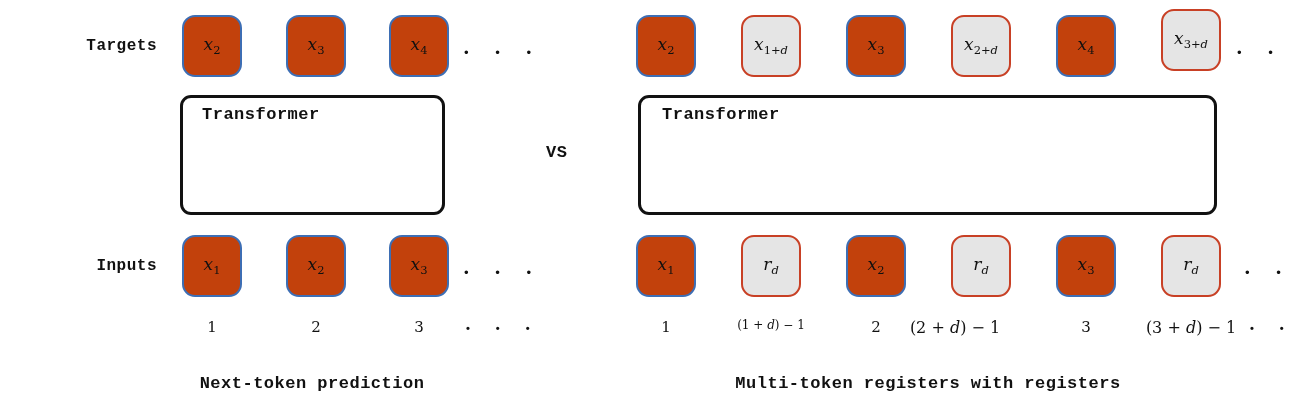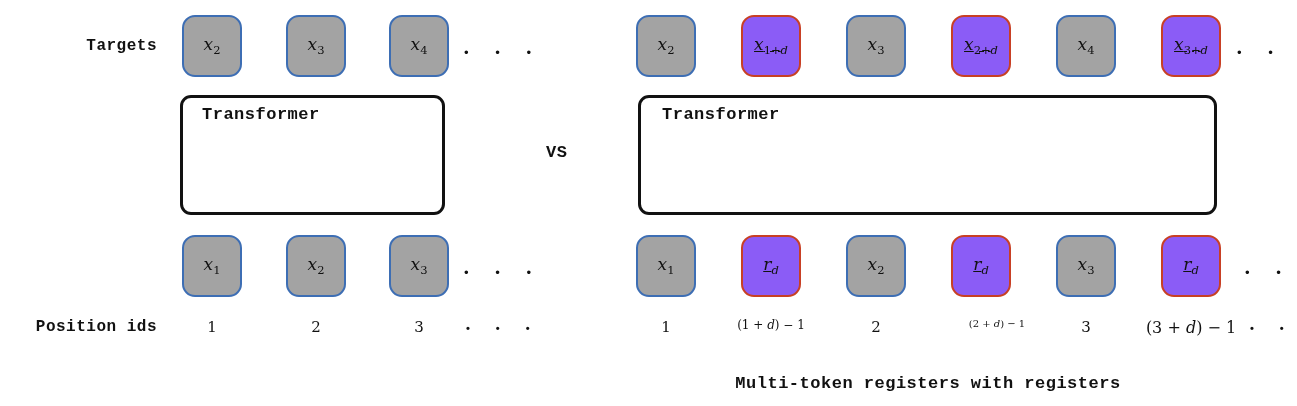--- a/index.html
+++ b/index.html
@@ -6,22 +6,22 @@
   #canvas{position:relative;width:1297px;height:396px;background:#ffffff;overflow:hidden;
           font-family:"Liberation Sans",sans-serif;color:#111;}
   
   .tt{position:absolute;font-family:"Liberation Mono",monospace;font-weight:bold;
       font-size:17px;letter-spacing:0.5px;color:#111;white-space:nowrap;}
   .row-label{width:157px;text-align:right;font-size:16px;}
   .caption{text-align:center;}
   
   .token{position:absolute;width:60px;height:62px;border-radius:13px;border:2.5px solid;
          display:flex;align-items:center;justify-content:center;box-sizing:border-box;}
-  .token[data-color="blue"]{background:#a3a3a3;border-color:#3D6EB4;}
-  .token[data-color="red"]{background:#8b5cf6;border-color:#C84025;text-decoration:underline;}
+  .token[data-color="blue"]{background:#c2410c;border-color:#3D6EB4;}
+  .token[data-color="red"]{background:#e5e5e5;border-color:#C84025;}
   .math{font-family:"DejaVu Serif",serif;font-size:17px;color:#111;line-height:1;}
   .math i{font-style:italic;}
   .math sub{font-size:11.5px;line-height:1;vertical-align:-0.35em;font-style:normal;}
   .math sub i{font-style:italic;}
   
   .tbox{position:absolute;border:3px solid #111;border-radius:11px;background:#ffffff;box-sizing:border-box;}
   
   .posid{position:absolute;text-align:center;font-family:"DejaVu Serif",serif;
          font-size:15px;color:#111;white-space:nowrap;}
   .posid i{font-style:italic;}
@@ -45,21 +45,21 @@
       <line x1="666" y1="212" x2="1086" y2="98" class="ln-blue"></line>
       <line x1="876" y1="212" x2="1086" y2="98" class="ln-blue"></line>
       <line x1="1086" y1="212" x2="1086" y2="98" class="ln-blue"></line>
       <line x1="666" y1="212" x2="1191" y2="98" class="ln-red"></line>
       <line x1="876" y1="212" x2="1191" y2="98" class="ln-red"></line>
       <line x1="1086" y1="212" x2="1191" y2="98" class="ln-red"></line>
       <line x1="1191" y1="212" x2="1191" y2="98" class="ln-red"></line>
     </svg>
 
   <div class="tt row-label" style="left:0;top:37px;">Targets</div>
-  <div class="tt row-label" style="left:0;top:318px;">Position ids</div>
+  <div class="tt row-label" style="left:0;top:257px;">Inputs</div>
 
   <div id="left-targets">
     <div class="token" style="left:182px;top:15px;" data-color="blue">
       <span class="math"><i>x</i><sub><span>2</span><i></i></sub></span>
     </div>
     <div class="token" style="left:286px;top:15px;" data-color="blue">
       <span class="math"><i>x</i><sub><span>3</span><i></i></sub></span>
     </div>
     <div class="token" style="left:389px;top:15px;" data-color="blue">
       <span class="math"><i>x</i><sub><span>4</span><i></i></sub></span>
@@ -81,40 +81,41 @@
       <span class="math"><i>x</i><sub><span>3</span><i></i></sub></span>
     </div>
   </div>
   <span class="dots" style="left:463px;top:256px;">. . .</span>
 
   <div class="posid" style="left:167px;top:318px;width:90px;"><span>1</span><i></i><span></span></div>
   <div class="posid" style="left:271px;top:318px;width:90px;"><span>2</span><i></i><span></span></div>
   <div class="posid" style="left:374px;top:318px;width:90px;"><span>3</span><i></i><span></span></div>
   <span class="dots" style="left:465px;top:314px;font-size:17px;">. . .</span>
 
+  <div class="tt caption" style="left:92px;top:374px;width:440px;">Next-token prediction</div>
 
   <div class="tt" style="left:546px;top:143px;">VS</div>
 
   <div id="right-targets">
     <div class="token" style="left:636px;top:15px;" data-color="blue">
       <span class="math"><i>x</i><sub><span>2</span><i></i></sub></span>
     </div>
     <div class="token" style="left:741px;top:15px;" data-color="red">
       <span class="math"><i>x</i><sub><span>1+</span><i>d</i></sub></span>
     </div>
     <div class="token" style="left:846px;top:15px;" data-color="blue">
       <span class="math"><i>x</i><sub><span>3</span><i></i></sub></span>
     </div>
     <div class="token" style="left:951px;top:15px;" data-color="red">
       <span class="math"><i>x</i><sub><span>2+</span><i>d</i></sub></span>
     </div>
     <div class="token" style="left:1056px;top:15px;" data-color="blue">
       <span class="math"><i>x</i><sub><span>4</span><i></i></sub></span>
     </div>
-    <div class="token" style="left:1161px;top:15px;" data-color="red">
+    <div class="token" style="left:1161px;top:9px;" data-color="red">
       <span class="math"><i>x</i><sub><span>3+</span><i>d</i></sub></span>
     </div>
   </div>
   <span class="dots" style="left:1236px;top:36px;">. . .</span>
 
   <div id="right-tbox" class="tbox" style="left:638px;top:95px;width:579px;height:120px;"></div>
   <div class="tt" style="left:662px;top:105px;">Transformer</div>
 
   <div id="right-inputs">
     <div class="token" style="left:636px;top:235px;" data-color="blue">
@@ -134,20 +135,20 @@
     </div>
     <div class="token" style="left:1161px;top:235px;" data-color="red">
       <span class="math"><i>r</i><sub><span></span><i>d</i></sub></span>
     </div>
   </div>
   <span class="dots" style="left:1244px;top:256px;">. . .</span>
 
   <div class="posid" style="left:611px;top:318px;width:110px;"><span>1</span><i></i><span></span></div>
   <div class="posid" style="left:716px;top:318px;width:110px;font-size:12px;"><span>(1 + </span><i>d</i><span>) − 1</span></div>
   <div class="posid" style="left:821px;top:318px;width:110px;"><span>2</span><i></i><span></span></div>
-  <div class="posid" style="left:942px;top:318px;width:110px;font-size:10px;"><span>(2 + </span><i>d</i><span>) − 1</span></div>
+  <div class="posid" style="left:900px;top:318px;width:110px;font-size:16px;"><span>(2 + </span><i>d</i><span>) − 1</span></div>
   <div class="posid" style="left:1031px;top:318px;width:110px;"><span>3</span><i></i><span></span></div>
   <div class="posid" style="left:1136px;top:318px;width:110px;font-size:16px;"><span>(3 + </span><i>d</i><span>) − 1</span></div>
   <span class="dots" style="left:1249px;top:314px;font-size:17px;">. . .</span>
 
   <div class="tt caption" style="left:638px;top:374px;width:580px;">Multi-token registers with registers</div>
 
 </div>
 
 </body></html>

